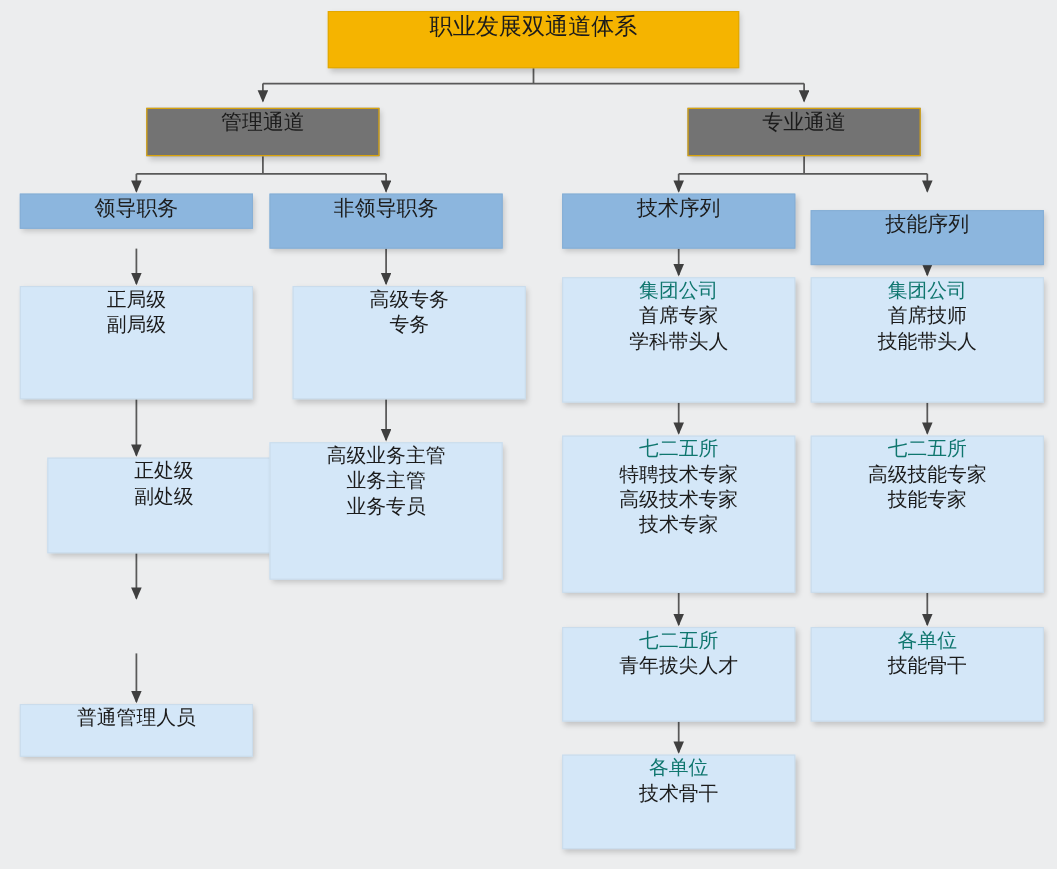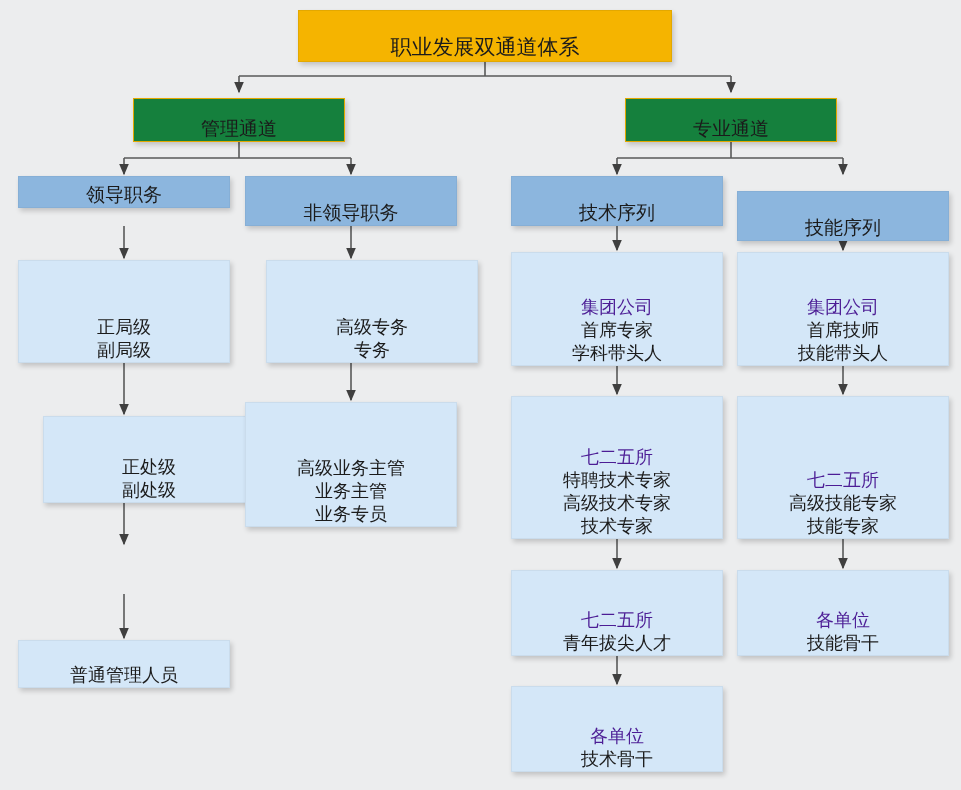--- a/index.html
+++ b/index.html
@@ -25,53 +25,52 @@
     width: 961px;
     height: 790px;
     pointer-events: none;
   }
   .node {
     position: absolute;
     box-sizing: border-box;
     display: flex;
     flex-direction: column;
     align-items: center;
-    justify-content: flex-end;
+    justify-content: flex-start;
     text-align: center;
     box-shadow: 2px 3px 5px rgba(0,0,0,0.18);
     line-height: 1.28;
     color: #1b1b1b;
-    font-family: Liberation Serif, serif;
   }
   .node.root {
     background: #f5b400;
     border: 1px solid #e3a800;
     font-size: 21px;
   }
   .node.channel {
-    background: #15803d;
+    background: #737373;
     border: 1px solid #e3a800;
     font-size: 19px;
   }
   .node.sub {
     background: #8cb6de;
     border: 1px solid #86afd6;
     font-size: 19px;
   }
   .node.leaf {
     background: #d4e7f8;
     border: 1px solid #cadcec;
     font-size: 18px;
   }
   .node .line {
     display: block;
     white-space: nowrap;
   }
   .node .line.red {
-    color: #4c1d95;
+    color: #0f766e;
   }
 </style>
 </head>
 <body>
 
 <div id="chart">
 
   <svg class="connectors" viewBox="0 0 961 790">
     <defs>
       <marker id="arrow" markerWidth="9" markerHeight="9" refX="6.2" refY="3" orient="auto" markerUnits="strokeWidth">

